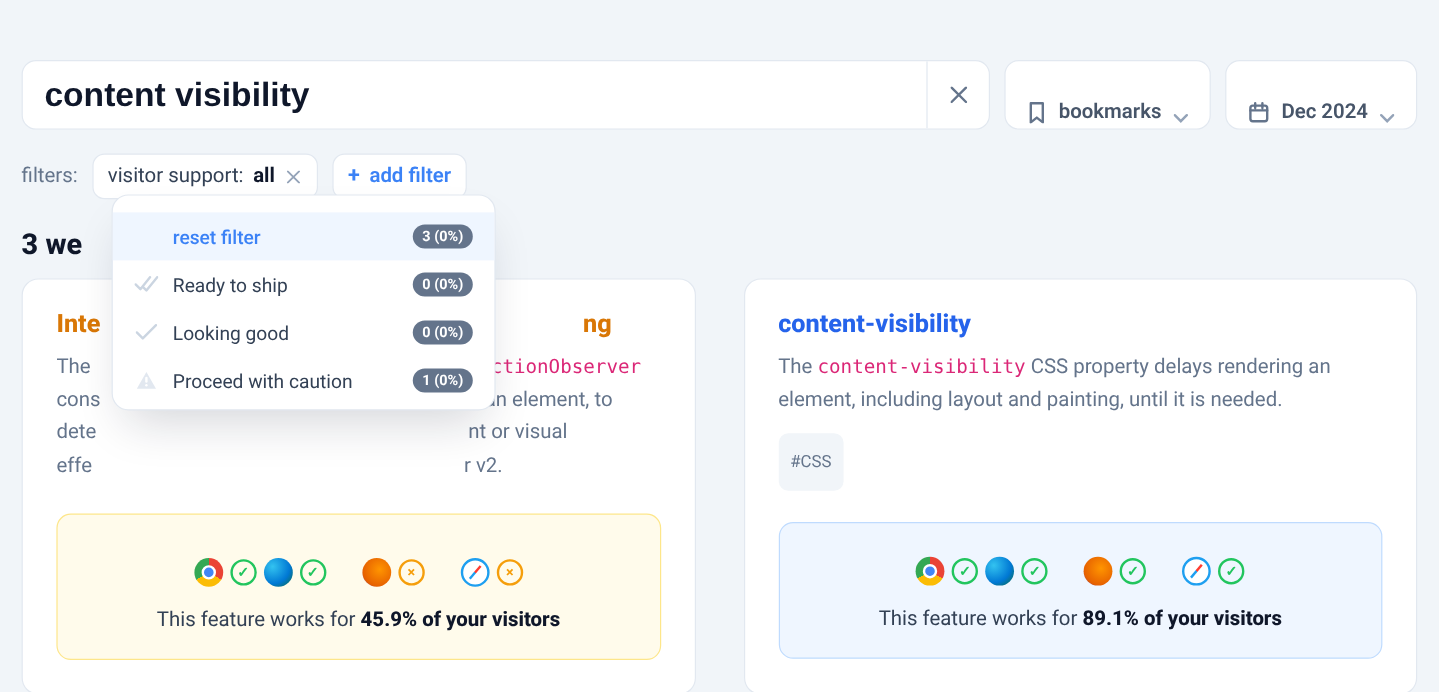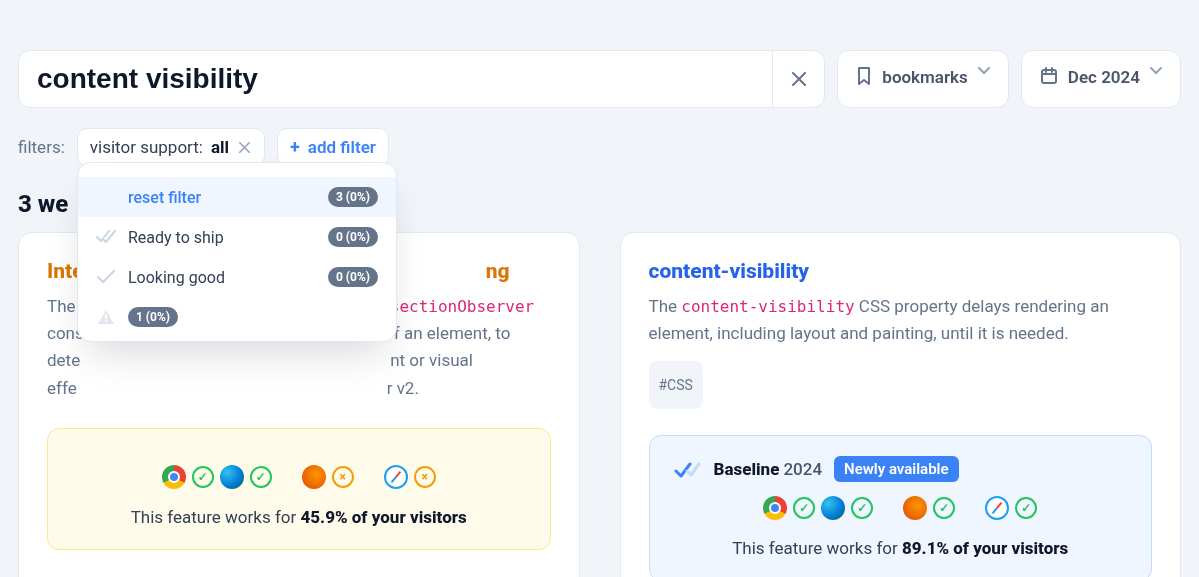--- a/index.html
+++ b/index.html
@@ -70,23 +70,23 @@
     align-items: center;
     justify-content: center;
     color: var(--gray-500);
     cursor: pointer;
     font-size: 16px;
   }
   .pillbtn {
     background: #fff;
     border: 1px solid var(--gray-200);
     border-radius: 12px;
-    padding: 16px 18px;
-    display: flex;
-    align-items: flex-start;
+    padding: 4px 18px;
+    display: flex;
+    align-items: flex-end;
     gap: 10px;
     color: var(--gray-600);
     font-weight: 600;
     font-size: 17px;
     cursor: pointer;
   }
   .pillbtn .chev {
     color: var(--gray-400);
     font-size: 12px;
   }
@@ -246,21 +246,21 @@
     text-align: center;
     margin-top: 18px;
     font-size: 17px;
     color: var(--gray-700);
   }
   .baseline-foot .strong { font-weight: 800; color: var(--gray-900); }
 
   
   .dropdown {
     position: absolute;
-    left: 77px;
+    left: 93px;
     top: 126px;
     width: 320px;
     background: #fff;
     border: 1px solid var(--gray-200);
     border-radius: 14px;
     box-shadow: 0 20px 40px -12px rgba(15,23,42,0.18);
     padding: 14px 0 4px 0;
     z-index: 50;
   }
   .dd-item {
@@ -392,30 +392,20 @@
     </div>
 
     <div class="card card-b">
       <h3>content-visibility</h3>
       <p class="desc">
         <span>The </span><code>content-visibility</code><span> CSS property delays rendering an element, including layout and painting, until it is needed.</span>
       </p>
       <span class="tag">#CSS</span>
 
       <div class="baseline">
-        <div class="baseline-head left">
-          <svg class="baseline-mark" viewBox="0 0 28 20">
-            <path d="M2 12 l5 5 l9 -12" fill="none" stroke="#3B82F6" stroke-width="3" stroke-linecap="round" stroke-linejoin="round"></path>
-            <path d="M13 12 l4 4 l8 -11" fill="none" stroke="#BFDBFE" stroke-width="3" stroke-linecap="round" stroke-linejoin="round"></path>
-          </svg>
-          <span class="baseline-title">
-            <span class="strong">Baseline</span><span class="year">2024</span>
-          </span>
-          <span class="baseline-badge">Newly available</span>
-        </div>
         <div class="browser-row">
           <div class="browser-pair">
             <span class="bicon chrome"></span>
             <span class="status-circle status-ok">✓</span>
             <span class="bicon edge"></span>
             <span class="status-circle status-ok">✓</span>
           </div>
           <div class="browser-pair">
             <span class="bicon firefox"></span>
             <span class="status-circle status-ok">✓</span>
@@ -459,17 +449,18 @@
       <span class="dd-badge">0 (0%)</span>
     </div>
     <div class="dd-item">
       <span class="dd-icon">
         <svg width="18" height="16" viewBox="0 0 18 16">
             <path d="M9 1 L17 15 H1 Z" fill="#E2E8F0"></path>
             <rect x="8" y="5" width="2" height="5" rx="1" fill="#fff"></rect>
             <rect x="8" y="11" width="2" height="2" rx="1" fill="#fff"></rect>
           </svg>
       </span>
+      <span class="dd-label">Proceed with caution</span>
       <span class="dd-badge">1 (0%)</span>
     </div>
   </div>
 
 </div>
 
 </body></html>

